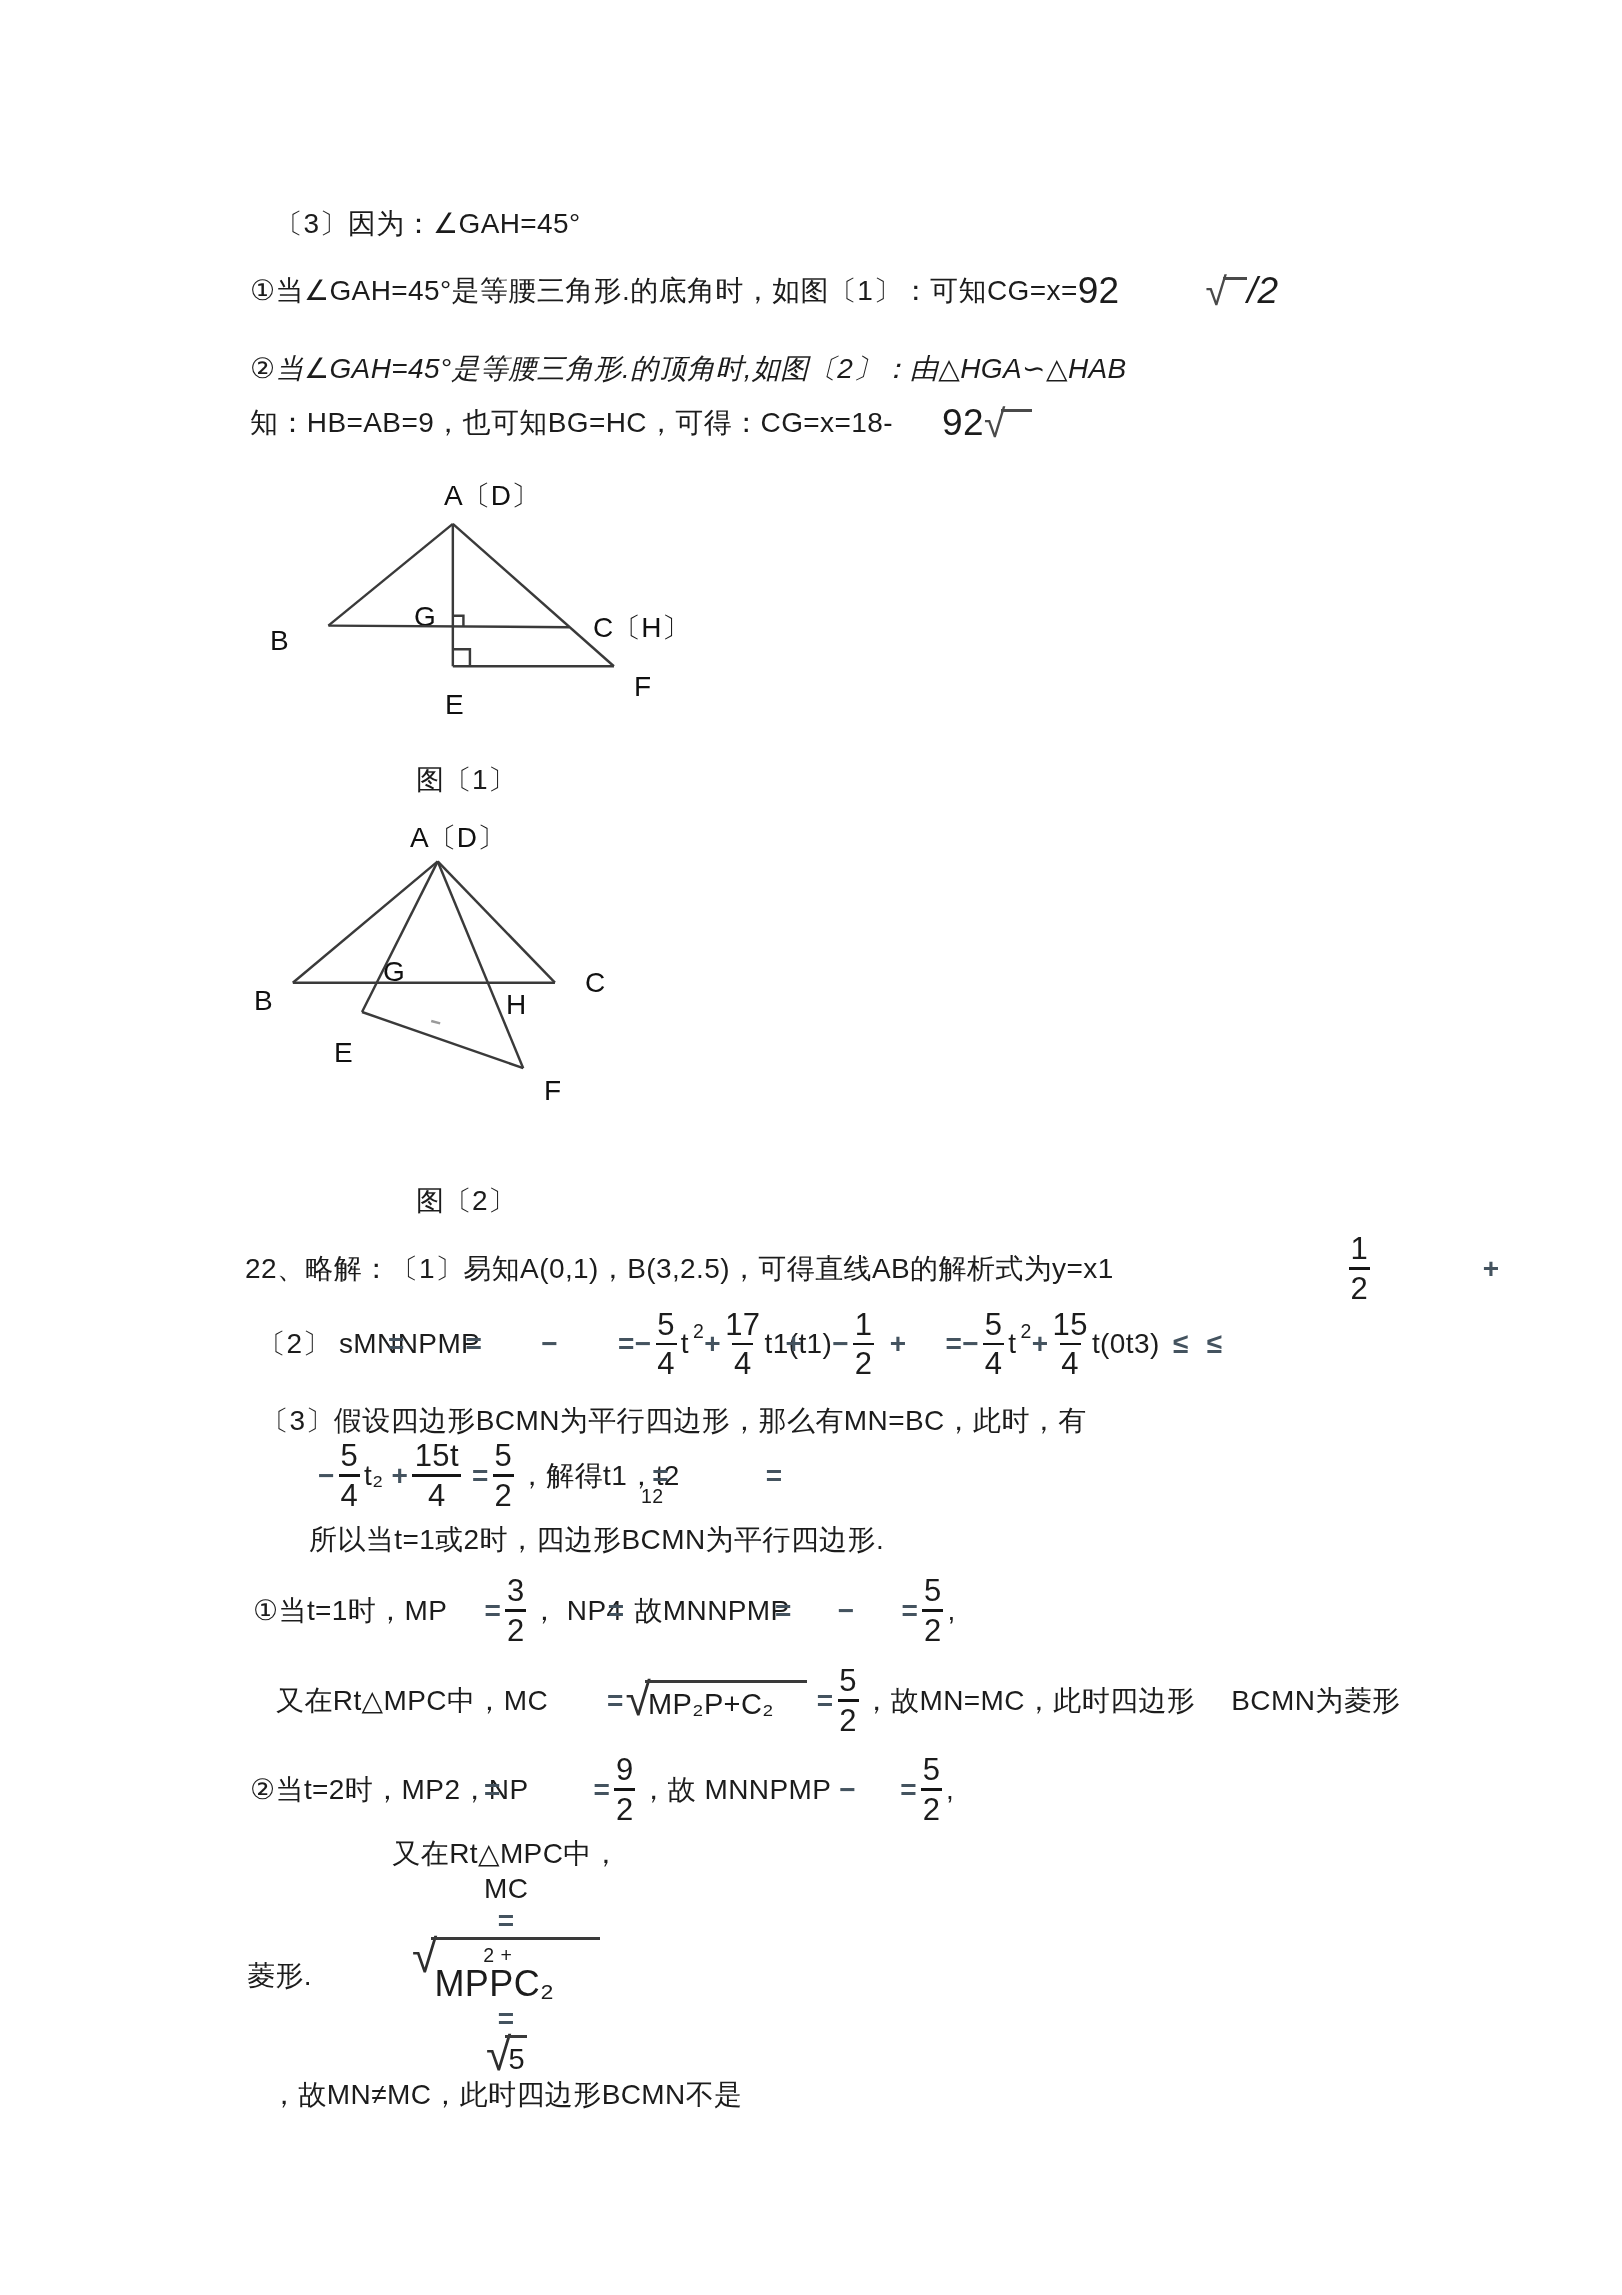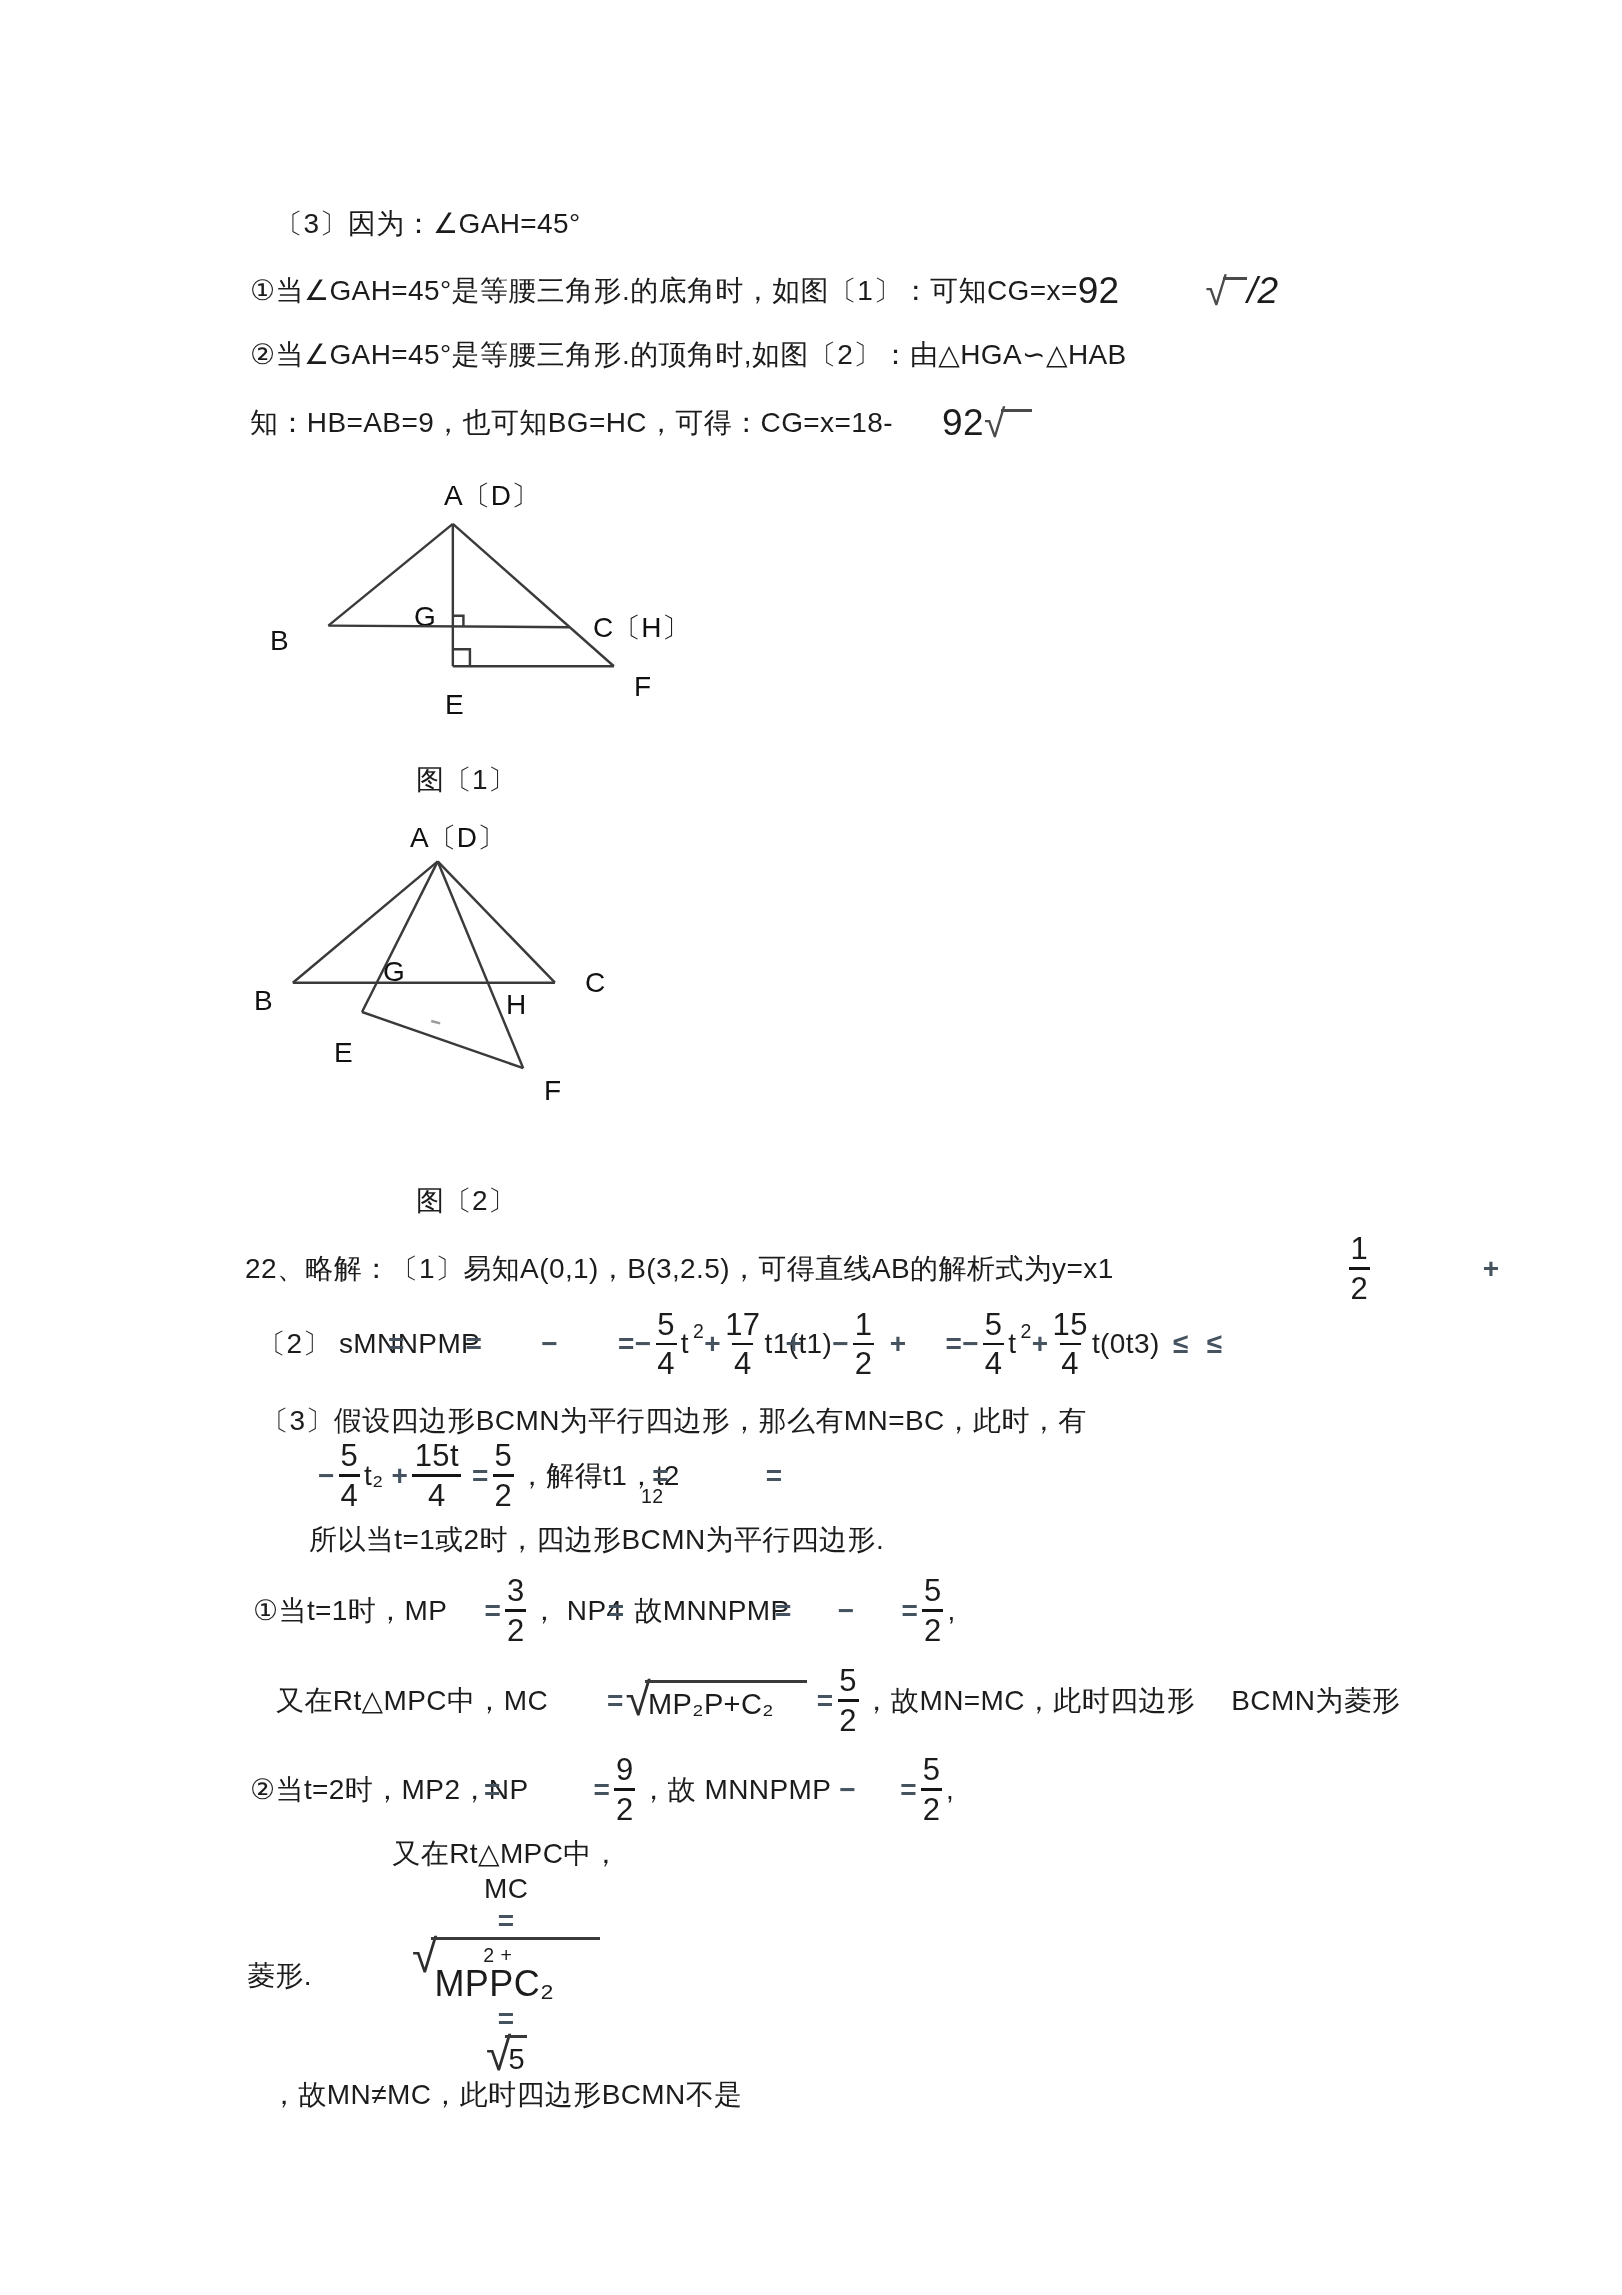--- a/index.html
+++ b/index.html
@@ -44,21 +44,21 @@
       <div class="line" style="left: 250px; top: 265px; height: 52px;">
         <span class="txt">①当∠GAH=45°是等腰三角形.的底角时，如图〔1〕：可知CG=x=</span>
         <span class="txt big">92</span>
         <span class="spacer" style="width: 86px;"></span>
         <span class="rad">
           <span class="radg">√</span>
           <span class="rtail" style="width: 24.4px;"></span>
         </span>
         <span class="txt big ital">/2</span>
       </div>
-      <div class="line" style="left: 250px; top: 336px;">
+      <div class="line" style="left: 250px; top: 350px; font-style: italic;">
         <span class="txt">②当∠GAH=45°是等腰三角形.的顶角时,如图〔2〕：由△HGA∽△HAB</span>
       </div>
       <div class="line" style="left: 250px; top: 397px; height: 52px;">
         <span class="txt">知：HB=AB=9，也可知BG=HC，可得：CG=x=18-</span>
         <span class="spacer" style="width: 49px;"></span>
         <span class="txt big">92</span>
         <span class="rad">
           <span class="radg">√</span>
           <span class="rtail" style="width: 31px;"></span>
         </span>

